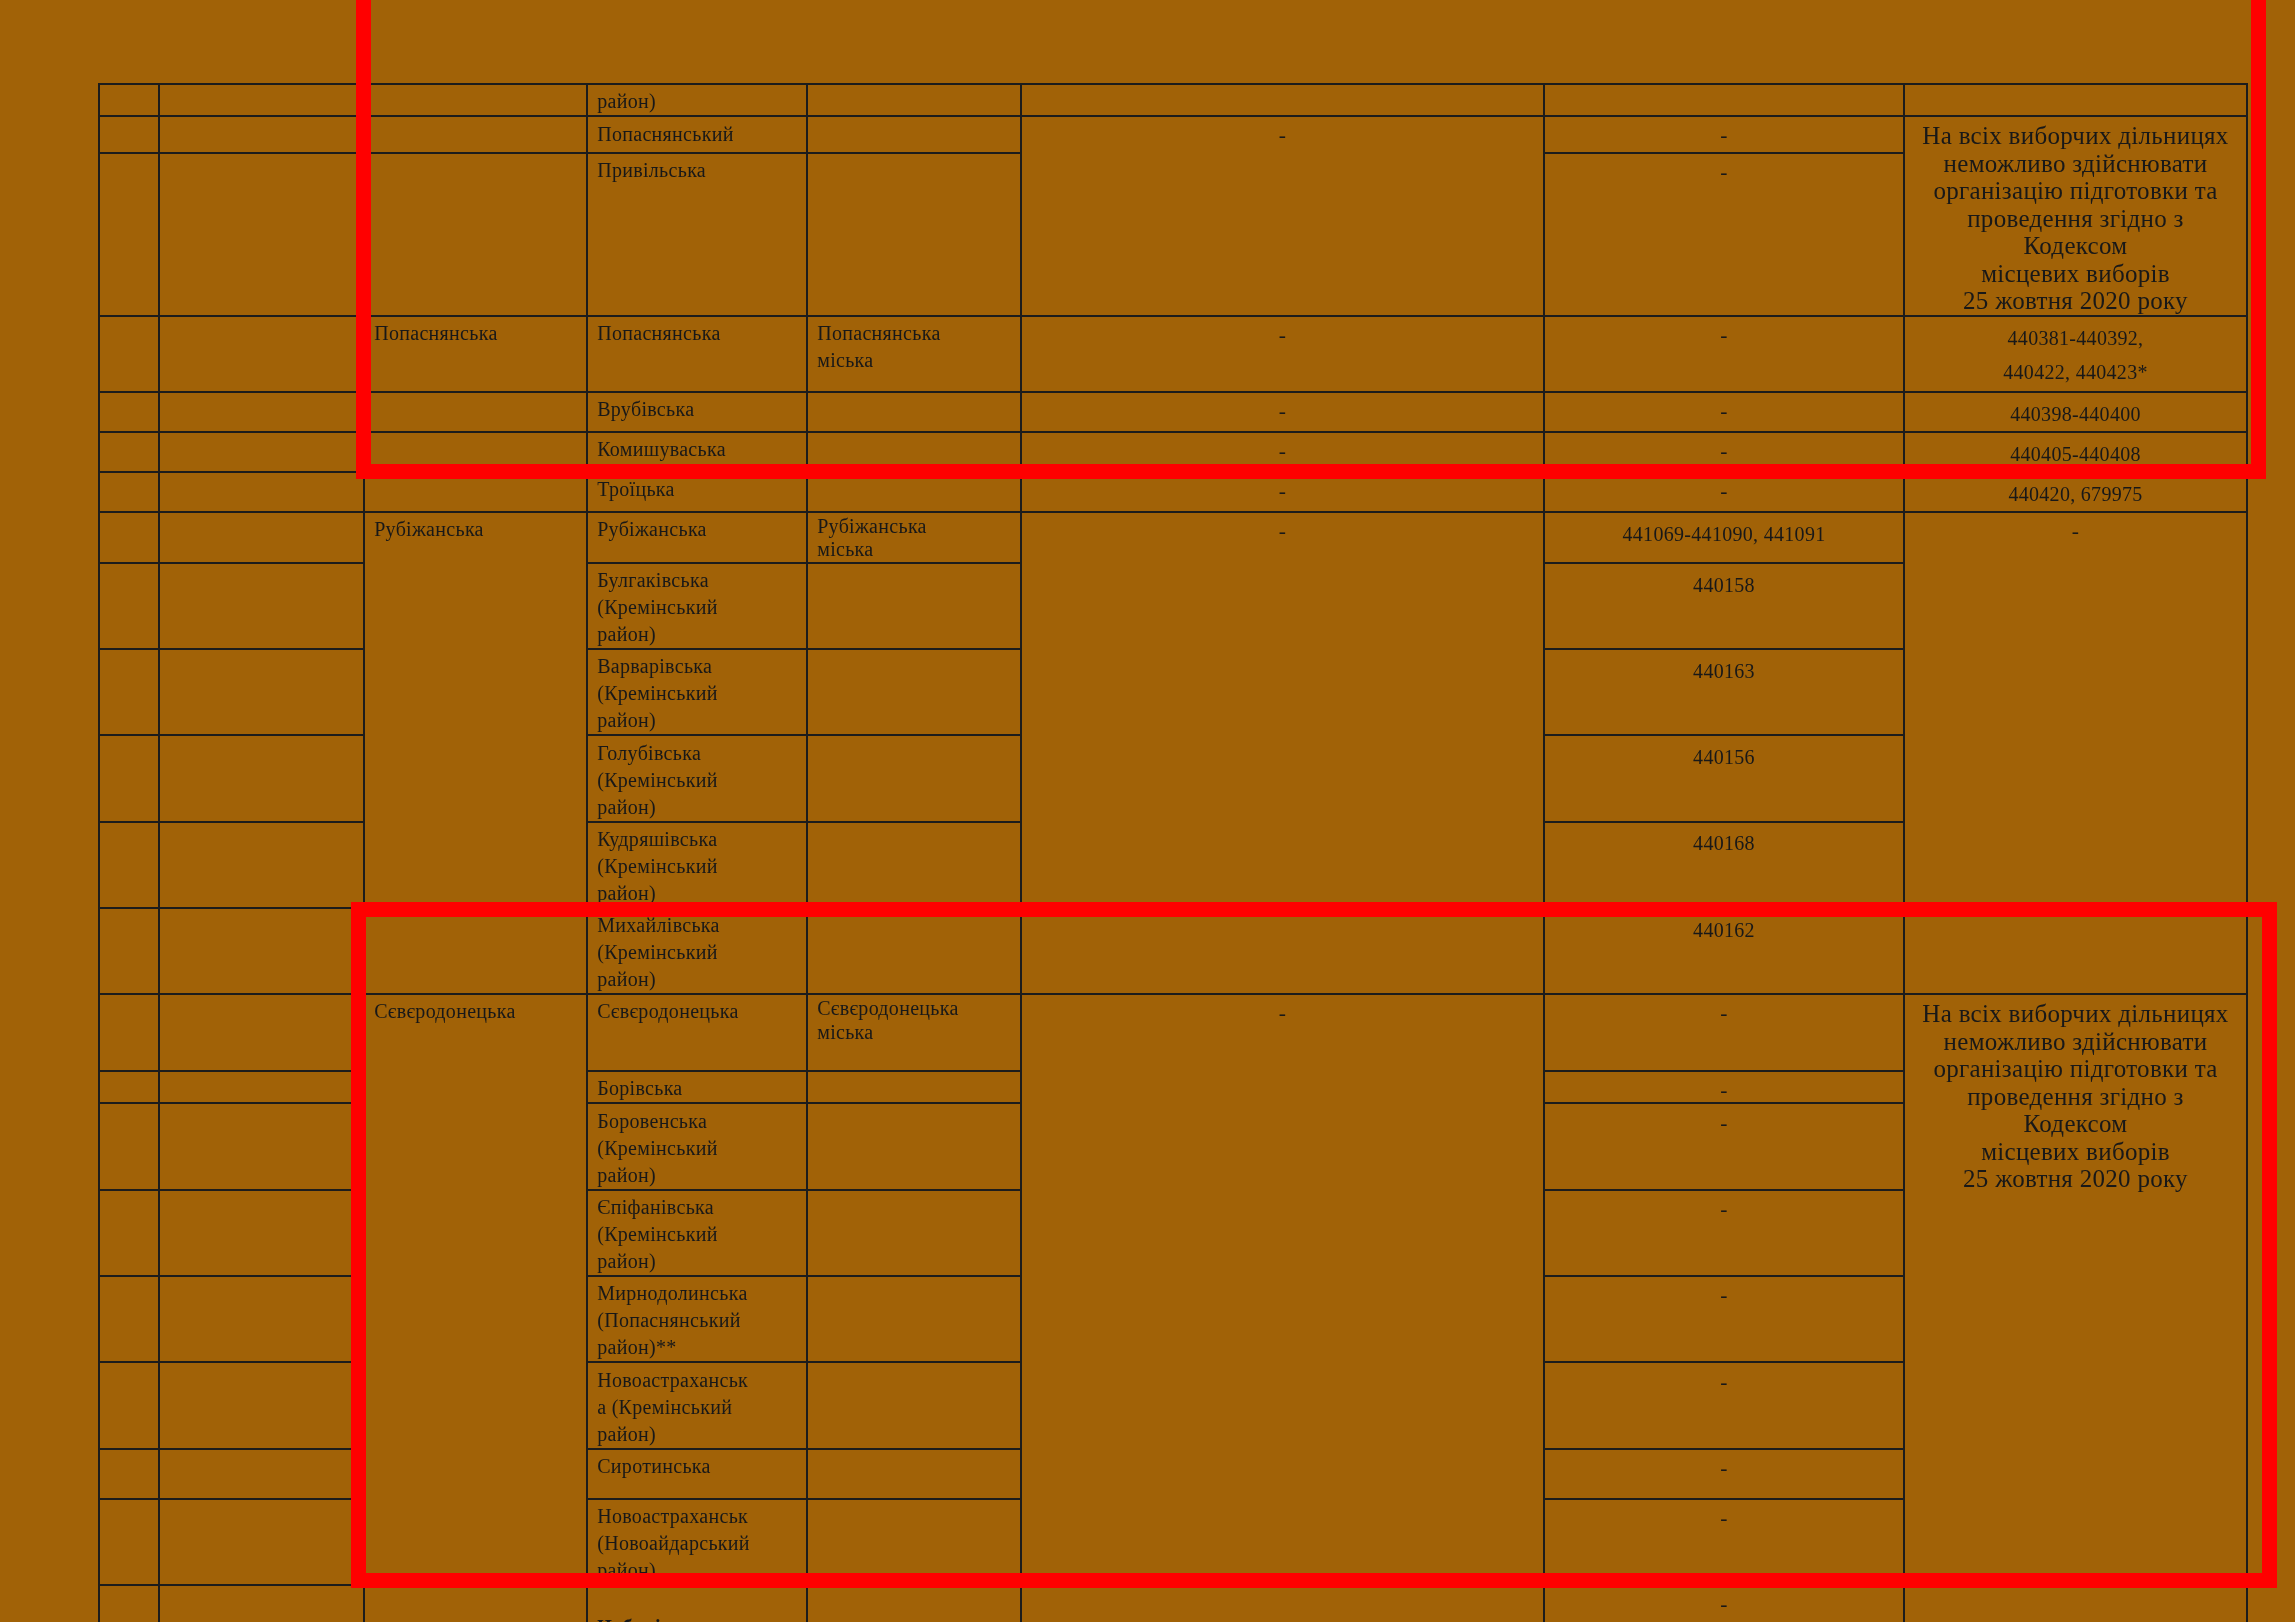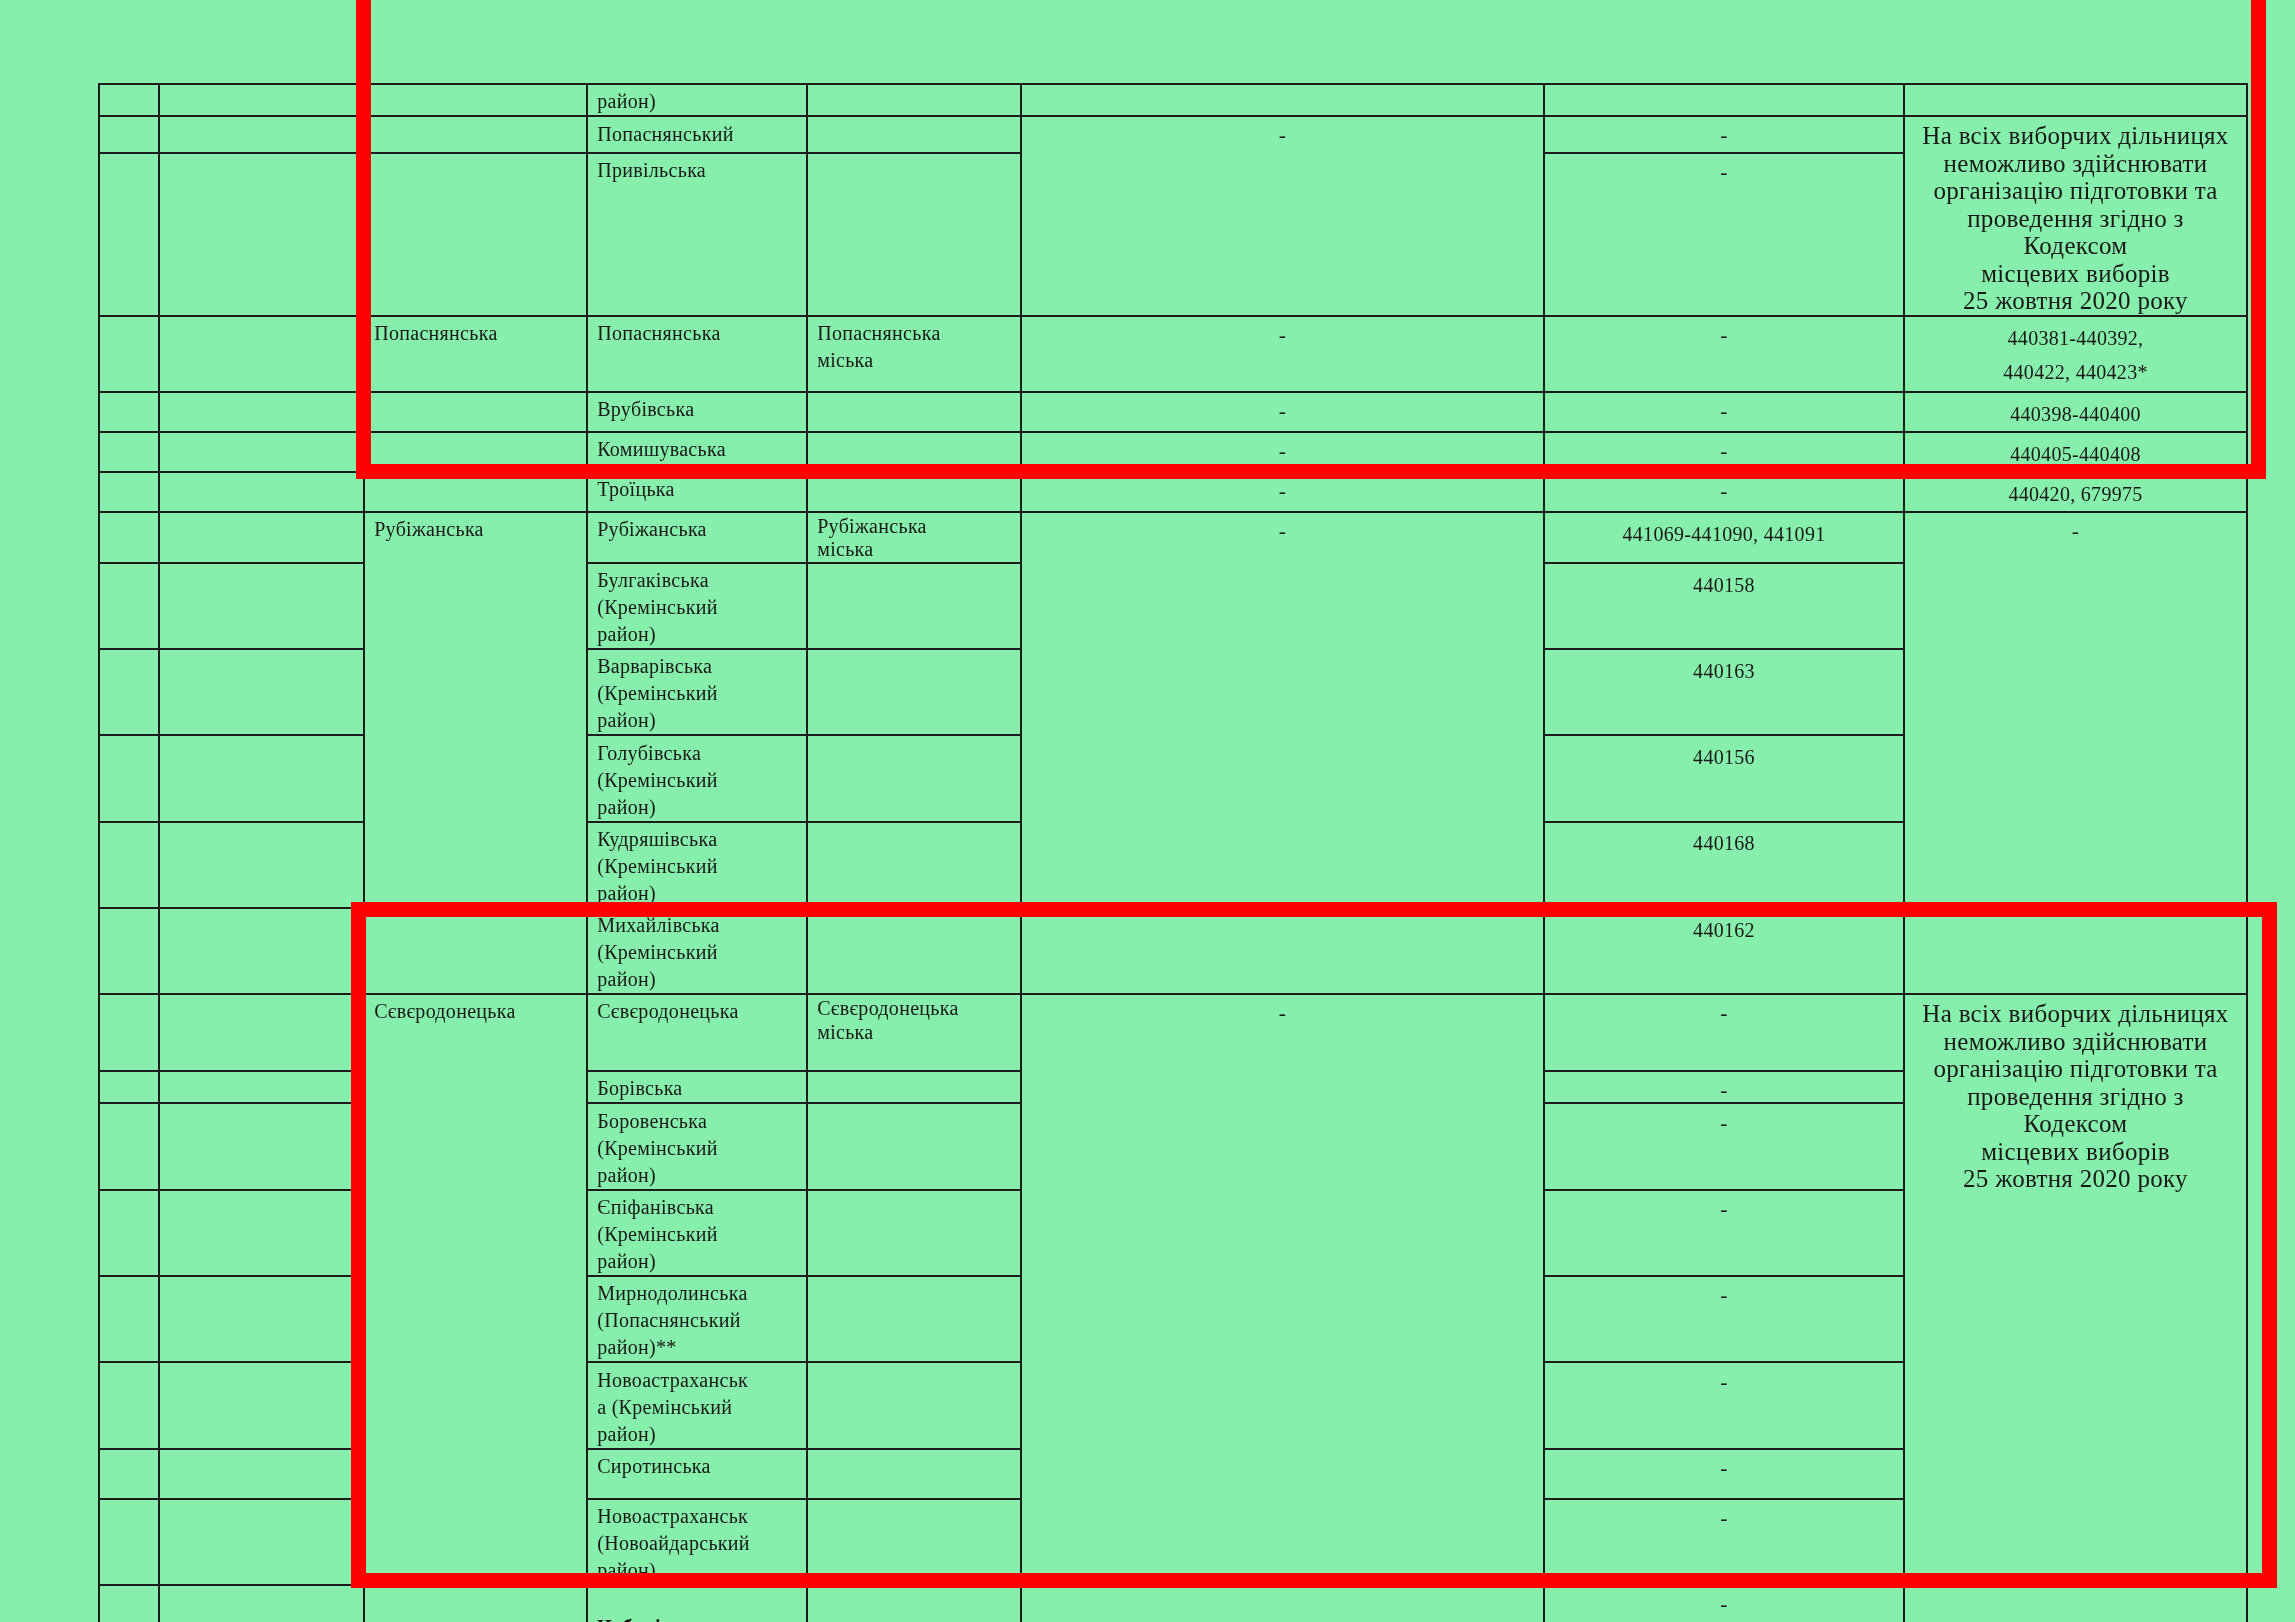--- a/index.html
+++ b/index.html
@@ -1,19 +1,19 @@
 <!DOCTYPE html>
 <html style="font-size:10.5px"><head>
 <meta charset="utf-8">
 <style>
   html,body{margin:0;padding:0;background:#fff;}
   .page{
     position:relative;
     width:2295px;height:1623px;
-    background:#86efac;
+    background:#a16207;
     overflow:hidden;
     font-family:"Liberation Serif","DejaVu Serif",serif;
     color:#181818;
   }
   table.grid{
     position:absolute;left:98px;top:83px;
     border-collapse:collapse;table-layout:fixed;
     width:2148px;
   }
   td{

